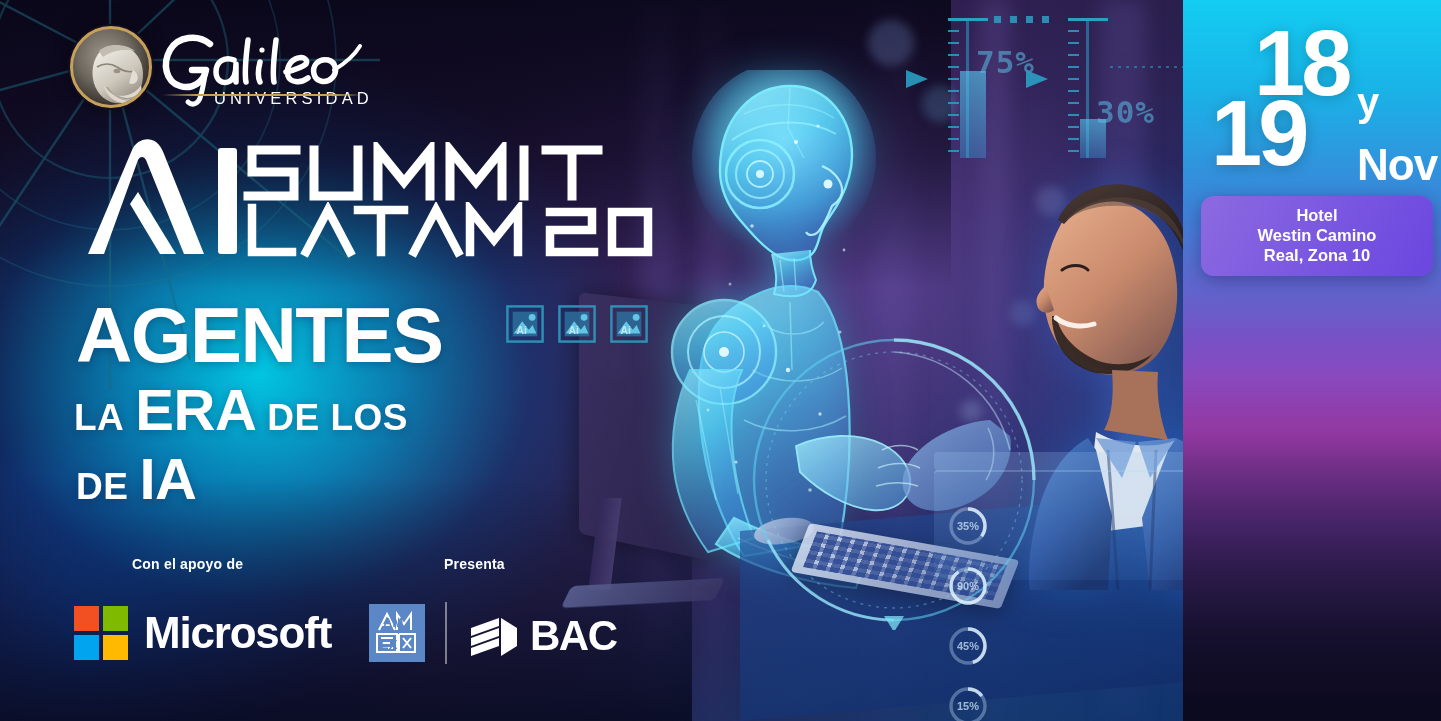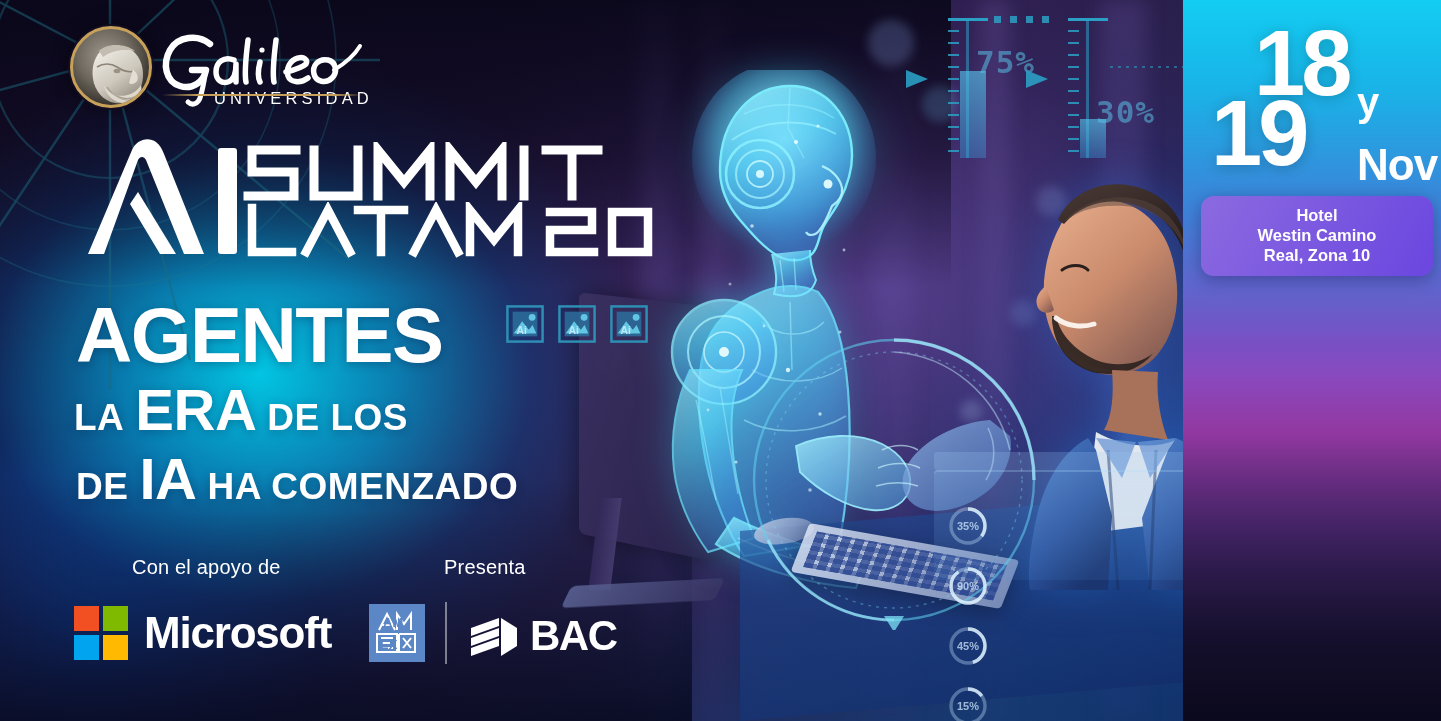--- a/index.html
+++ b/index.html
@@ -185,21 +185,21 @@
   .tl-lg{ font-weight:700; font-size:58px; letter-spacing:-.5px; }
   .tl-xl{ font-weight:700; font-size:78px; letter-spacing:-1.5px; line-height:.95; }
   .tl-r1{ margin-bottom:2px; }
   .tl-r2{ margin:2px 0 4px 2px; }
   .tl-r3{ margin-left:2px; }
   .tagline span{ text-shadow:0 2px 10px rgba(0,24,60,.30); }
 
   
   .sponsors{ position:absolute; left:74px; top:556px; width:560px; color:#fff; }
   .sp-labels{ position:relative; height:26px; }
-  .sp-lab{ position:absolute; font-size:20px; font-weight:400; letter-spacing:.2px; }
+  .sp-lab{ position:absolute; font-size:14px; font-weight:700; letter-spacing:.2px; }
   .sp-lab-a{ left:58px; top:0; }
   .sp-lab-b{ left:370px; top:0; }
   .sp-logos{ position:relative; height:72px; margin-top:20px; }
   .ms-logo{ position:absolute; left:0; top:4px; display:flex; align-items:center; gap:16px; }
   .ms-grid{ display:grid; grid-template-columns:25px 25px; grid-template-rows:25px 25px; gap:4px; }
   .ms-word{ font-size:44px; font-weight:600; color:#fff; letter-spacing:-1.2px; }
   .amex{
     position:absolute; left:295px; top:2px; width:56px; height:58px;
     background:#5b87c6; display:flex; align-items:center; justify-content:center;
   }
@@ -685,21 +685,20 @@
       <span class="tl-xl">AGENTES</span>
     </div>
     <div class="tl-row tl-r1">
       <span class="tl-sm">LA</span>
       <span class="tl-lg">ERA</span>
       <span class="tl-sm">DE LOS</span>
     </div>
     <div class="tl-row tl-r3">
       <span class="tl-sm">DE</span>
       <span class="tl-lg">IA</span>
-      <span class="tl-sm">HA COMENZADO</span>
     </div>
   </div>
 
   <div class="sponsors">
     <div class="sp-labels">
       <div class="sp-lab sp-lab-a">Con el apoyo de</div>
       <div class="sp-lab sp-lab-b">Presenta</div>
     </div>
 
     <div class="sp-logos">

